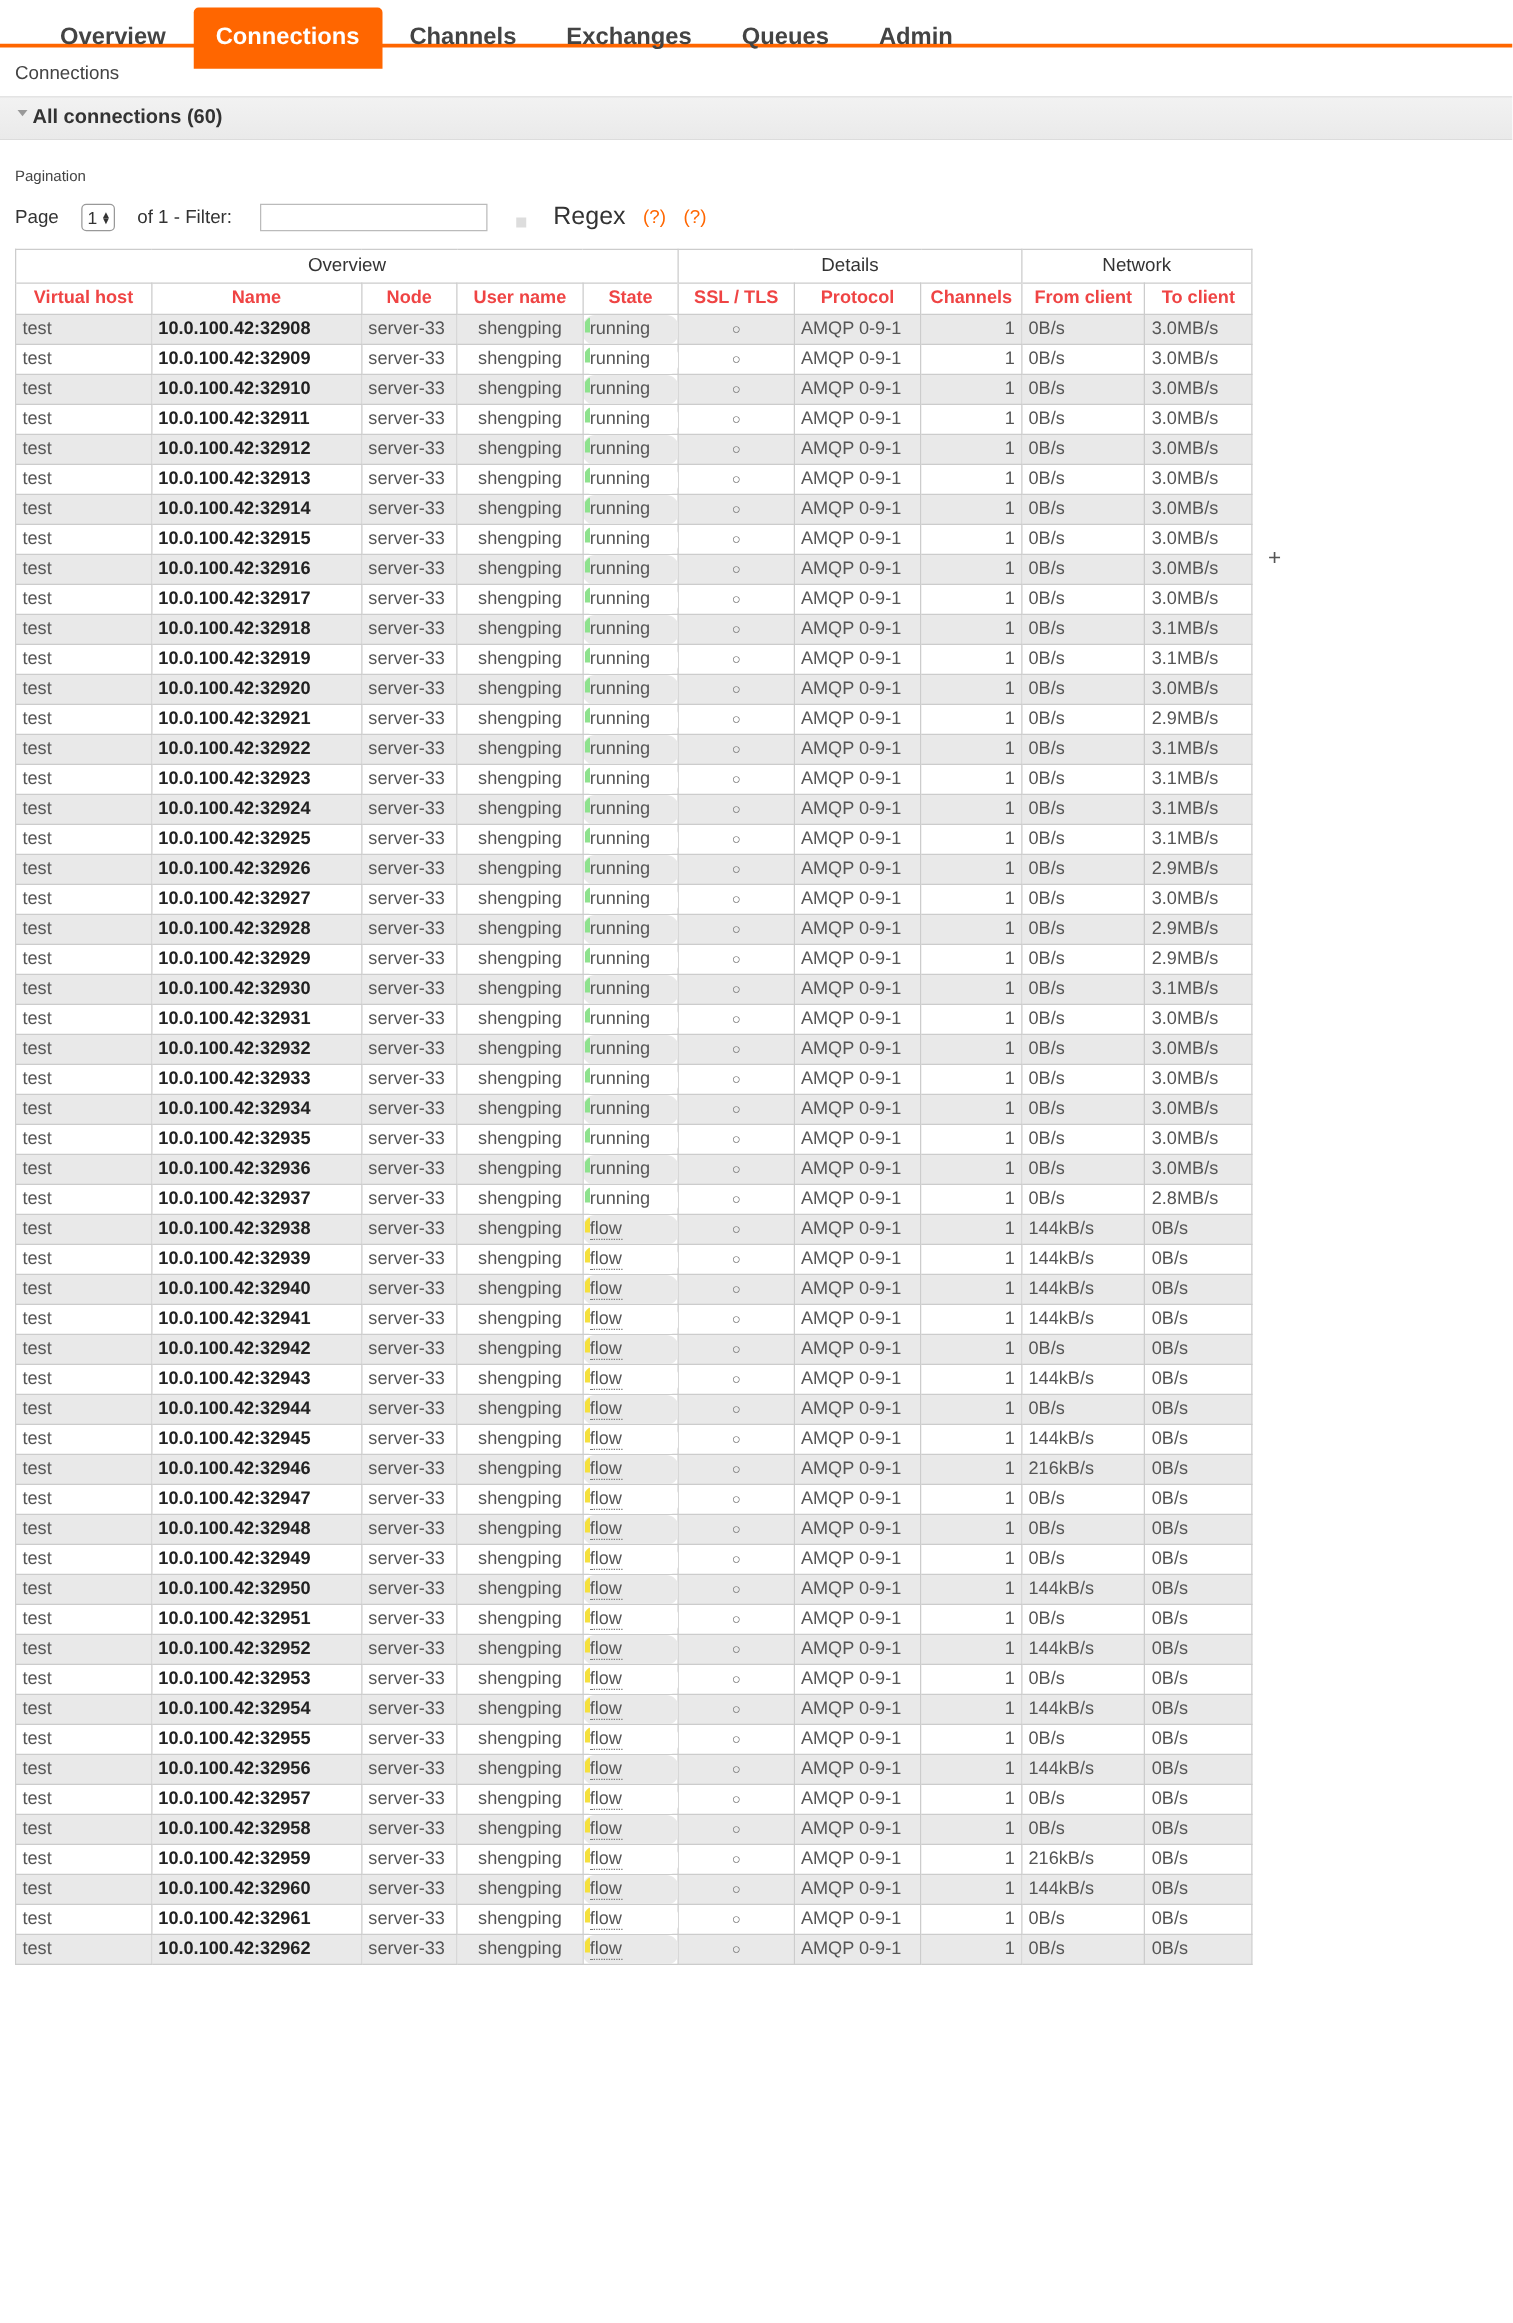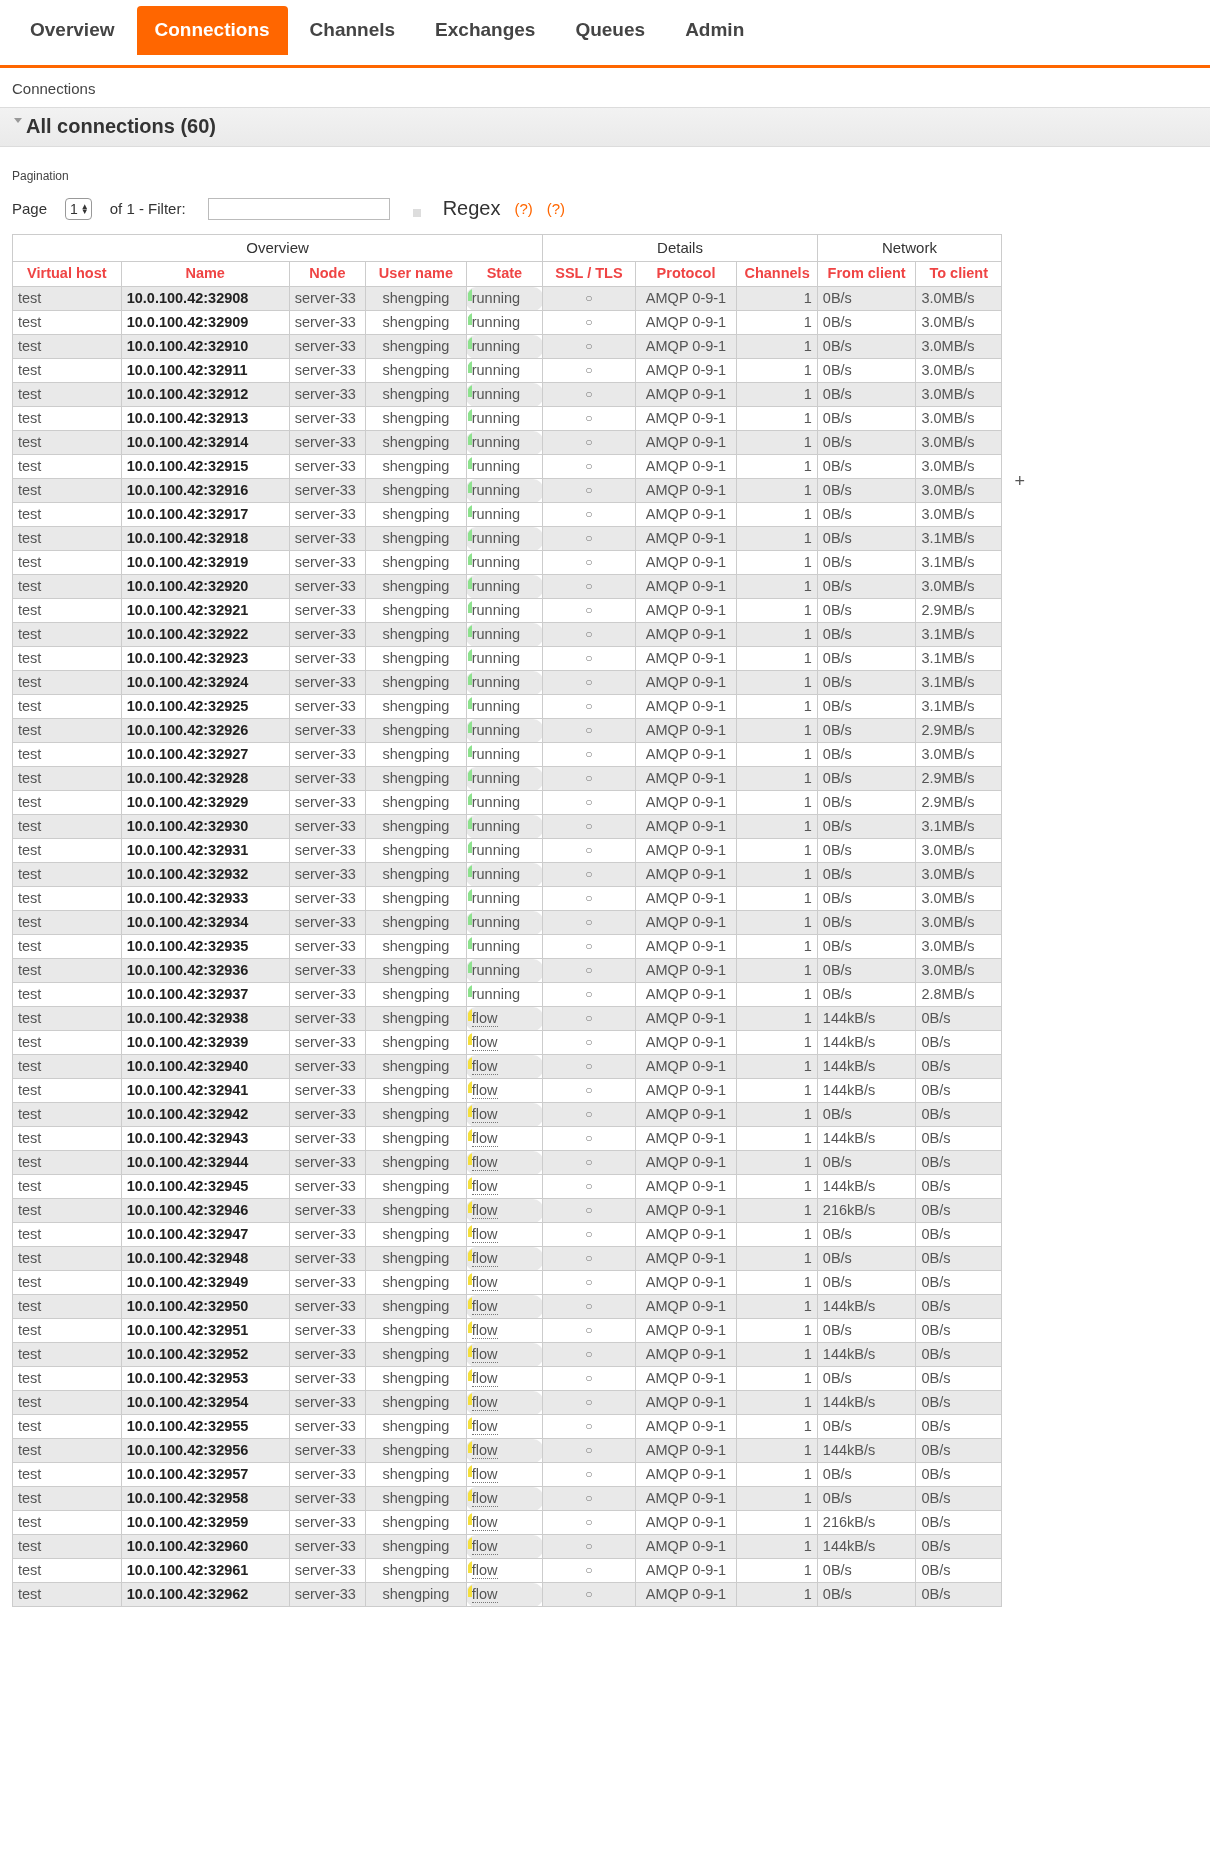--- a/index.html
+++ b/index.html
@@ -12,24 +12,24 @@
   body {
     width: 1210px;
     height: 1858px;
     overflow: hidden;
     position: relative;
   }
 
   
   #nav {
     position: relative;
-    height: 68px;
+    height: 38px;
     border-bottom: 3px solid #f60;
     box-sizing: border-box;
-    padding-left: 10px;
+    padding-left: 28px;
     white-space: nowrap;
     background: #fff;
   }
   .navtab {
     display: inline-block;
     font-size: 19px;
     font-weight: bold;
     color: #444;
     padding: 13px 18px 14px 18px;
     margin: 0 2px;
@@ -47,21 +47,21 @@
   
   #breadcrumb {
     font-size: 15px;
     color: #444;
     padding: 12px 0 10px 12px;
   }
   .section-head {
     background: linear-gradient(to bottom, #f2f2f2 0%, #eaeaea 100%);
     border-top: 1px solid #dcdcdc;
     border-bottom: 1px solid #dcdcdc;
-    font-size: 20px;
+    font-size: 16px;
     font-weight: bold;
     color: #333;
     padding: 7px 0 8px 26px;
     position: relative;
   }
   .section-head .tri {
     position: absolute;
     left: 14px;
     top: 10px;
     width: 0; height: 0;
@@ -165,21 +165,21 @@
   }
   table.list tbody tr.even td { background: #ffffff; }
   table.list tbody tr.odd  td { background: #e9e9e9; }
 
   td.c-vhost { text-align: left; color: #555; }
   td.c-name  { font-weight: bold; color: #222; }
   td.c-node  { text-align: left; color: #555; }
   td.c-user  { text-align: center; color: #555; }
   td.c-state { text-align: left; color: #555; position: relative; padding-left: 10px; border-radius: 10px; }
   td.c-ssl   { text-align: center; color: #777; font-size: 12px; }
-  td.c-proto { text-align: center; color: #555; margin-left: 26px; }
+  td.c-proto { color: #555; margin-left: 26px; }
   td.c-chan  { text-align: right; color: #555; }
   td.c-from  { text-align: left; color: #555; }
   td.c-to    { text-align: left; color: #555; }
 
   
   td.c-state .strip {
     position: absolute;
     left: 1px;
     top: 2px;
     width: 4px;

